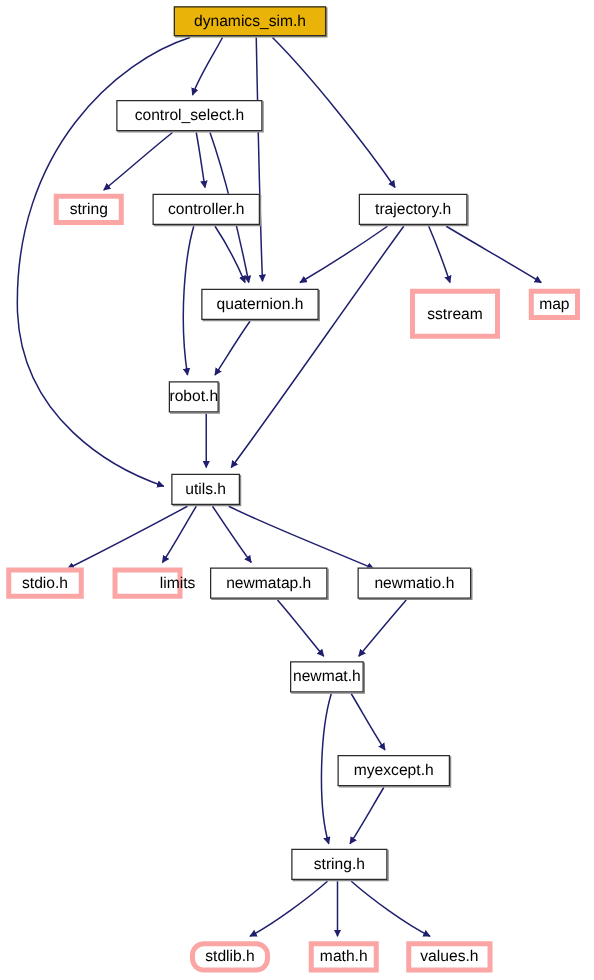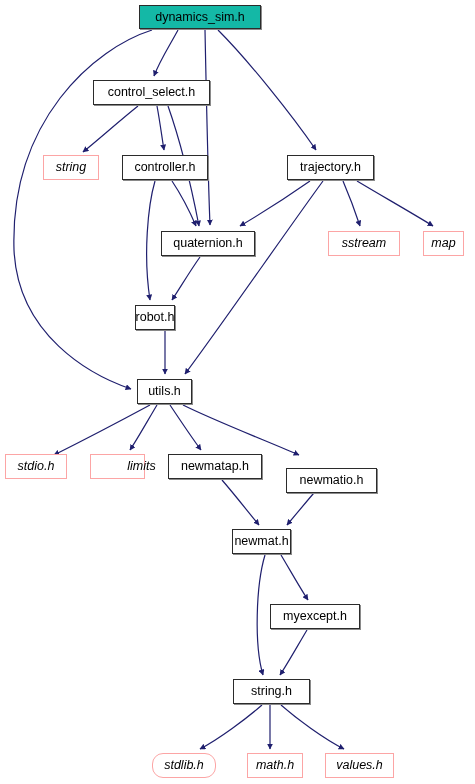--- a/index.html
+++ b/index.html
@@ -37,25 +37,24 @@
     white-space: nowrap;
     background: #ffffff;
     border: 1px solid #9a9a9a;
     cursor: pointer;
   }
   .node.project {
     border: 1px solid #2b2b2b;
     box-shadow: 1px 1px 0 0 #8a8a8a;
   }
   .node.external {
-    border: 1px solid #fca5a5;
-    font-style: italic;
+    border: 4px solid #fca5a5;
   }
   .node.root {
-    background: #14b8a6;
+    background: #eab308;
     border: 1px solid #2b2b2b;
     box-shadow: 1px 1px 0 0 #8a8a8a;
   }
   .node-label {
     pointer-events: none;
   }
 </style>
 </head>
 <body>
 
@@ -108,42 +107,42 @@
       </div>
       <div class="node project" style="left: 122px; top: 155px; width: 86px; height: 25px;">
         <span class="node-label">controller.h</span>
       </div>
       <div class="node project" style="left: 287px; top: 155px; width: 87px; height: 25px;">
         <span class="node-label">trajectory.h</span>
       </div>
       <div class="node project" style="left: 161px; top: 231px; width: 94px; height: 25px;">
         <span class="node-label">quaternion.h</span>
       </div>
-      <div class="node external" style="left: 328px; top: 231px; width: 72px; height: 25px;">
+      <div class="node external" style="left: 328px; top: 231px; width: 72px; height: 40px;">
         <span class="node-label">sstream</span>
       </div>
       <div class="node external" style="left: 423px; top: 231px; width: 41px; height: 25px;">
         <span class="node-label">map</span>
       </div>
       <div class="node project" style="left: 135px; top: 305px; width: 40px; height: 25px;">
         <span class="node-label">robot.h</span>
       </div>
       <div class="node project" style="left: 137px; top: 379px; width: 55px; height: 25px;">
         <span class="node-label">utils.h</span>
       </div>
       <div class="node external" style="left: 5px; top: 454px; width: 62px; height: 25px;">
         <span class="node-label">stdio.h</span>
       </div>
       <div class="node external" style="left: 90px; top: 454px; width: 55px; height: 25px; padding-left: 48px;">
         <span class="node-label">limits</span>
       </div>
       <div class="node project" style="left: 168px; top: 454px; width: 94px; height: 25px;">
         <span class="node-label">newmatap.h</span>
       </div>
-      <div class="node project" style="left: 286px; top: 468px; width: 91px; height: 25px;">
+      <div class="node project" style="left: 286px; top: 454px; width: 91px; height: 25px;">
         <span class="node-label">newmatio.h</span>
       </div>
       <div class="node project" style="left: 232px; top: 529px; width: 59px; height: 25px; justify-content: center;">
         <span class="node-label">newmat.h</span>
       </div>
       <div class="node project" style="left: 270px; top: 604px; width: 90px; height: 25px;">
         <span class="node-label">myexcept.h</span>
       </div>
       <div class="node project" style="left: 233px; top: 679px; width: 77px; height: 25px;">
         <span class="node-label">string.h</span>

